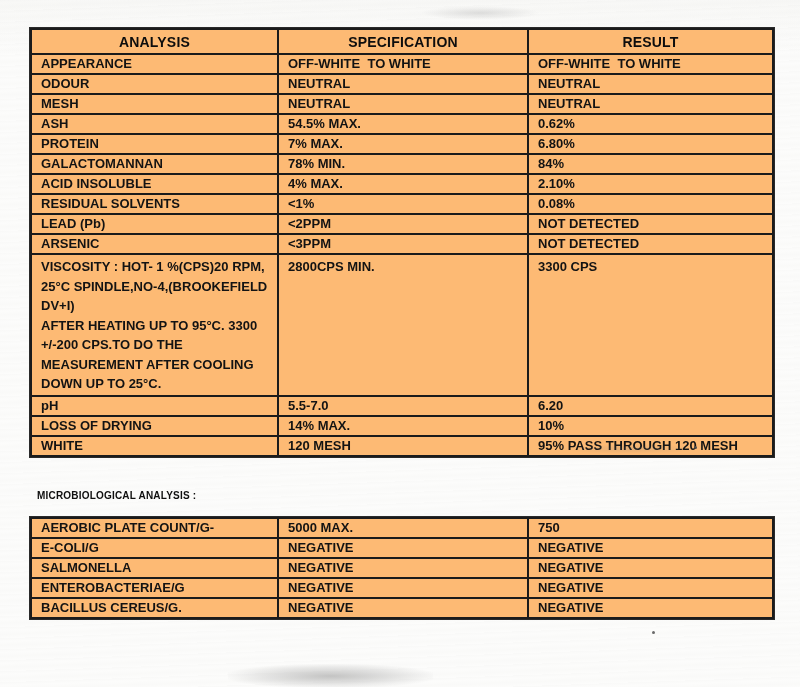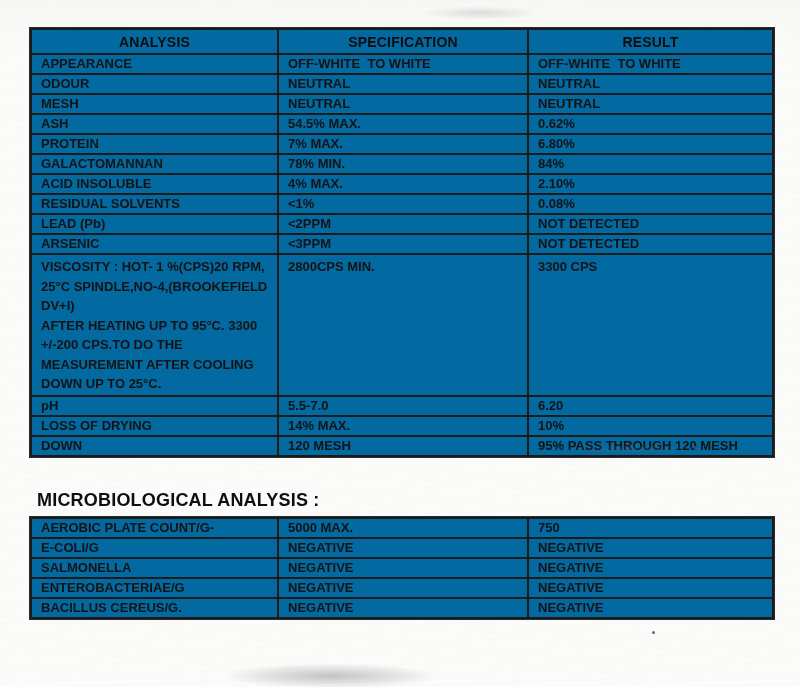--- a/index.html
+++ b/index.html
@@ -17,21 +17,21 @@
     color: #101010;
     overflow: hidden;
   }
 
   .doc-table {
     position: absolute;
     left: 30px;
     width: 742px;
     border-collapse: collapse;
     table-layout: fixed;
-    background: #0369a1;
+    background: #fdba74;
   }
   #main-table { top: 28px; }
   #micro-table { top: 517px; }
 
   .doc-table, .doc-table th, .doc-table td {
     border: 2px solid #1b1b1b;
   }
   .doc-table { box-shadow: 0 0 0 1px #2a2a2a; }
 
   .doc-table col.c1 { width: 247px; }
@@ -63,21 +63,21 @@
     height: 136px;
     vertical-align: top;
     line-height: 19.5px;
     padding-top: 2px;
   }
 
   #micro-title {
     position: absolute;
     left: 37px;
     top: 490px;
-    font-size: 18px;
+    font-size: 10px;
     font-weight: bold;
     letter-spacing: .2px;
     color: #0f0f0f;
   }
 
   
   .smudge {
     position: absolute;
     pointer-events: none;
   }
@@ -192,21 +192,21 @@
         <td>pH</td>
         <td>5.5-7.0</td>
         <td>6.20</td>
       </tr>
       <tr>
         <td>LOSS OF DRYING</td>
         <td>14% MAX.</td>
         <td>10%</td>
       </tr>
       <tr>
-        <td>DOWN</td>
+        <td>WHITE</td>
         <td>120 MESH</td>
         <td>95% PASS THROUGH 120 MESH</td>
       </tr>
     </tbody>
 </table>
 
 <div id="micro-title">MICROBIOLOGICAL ANALYSIS :</div>
 
 <table class="doc-table" id="micro-table">
   <colgroup>

